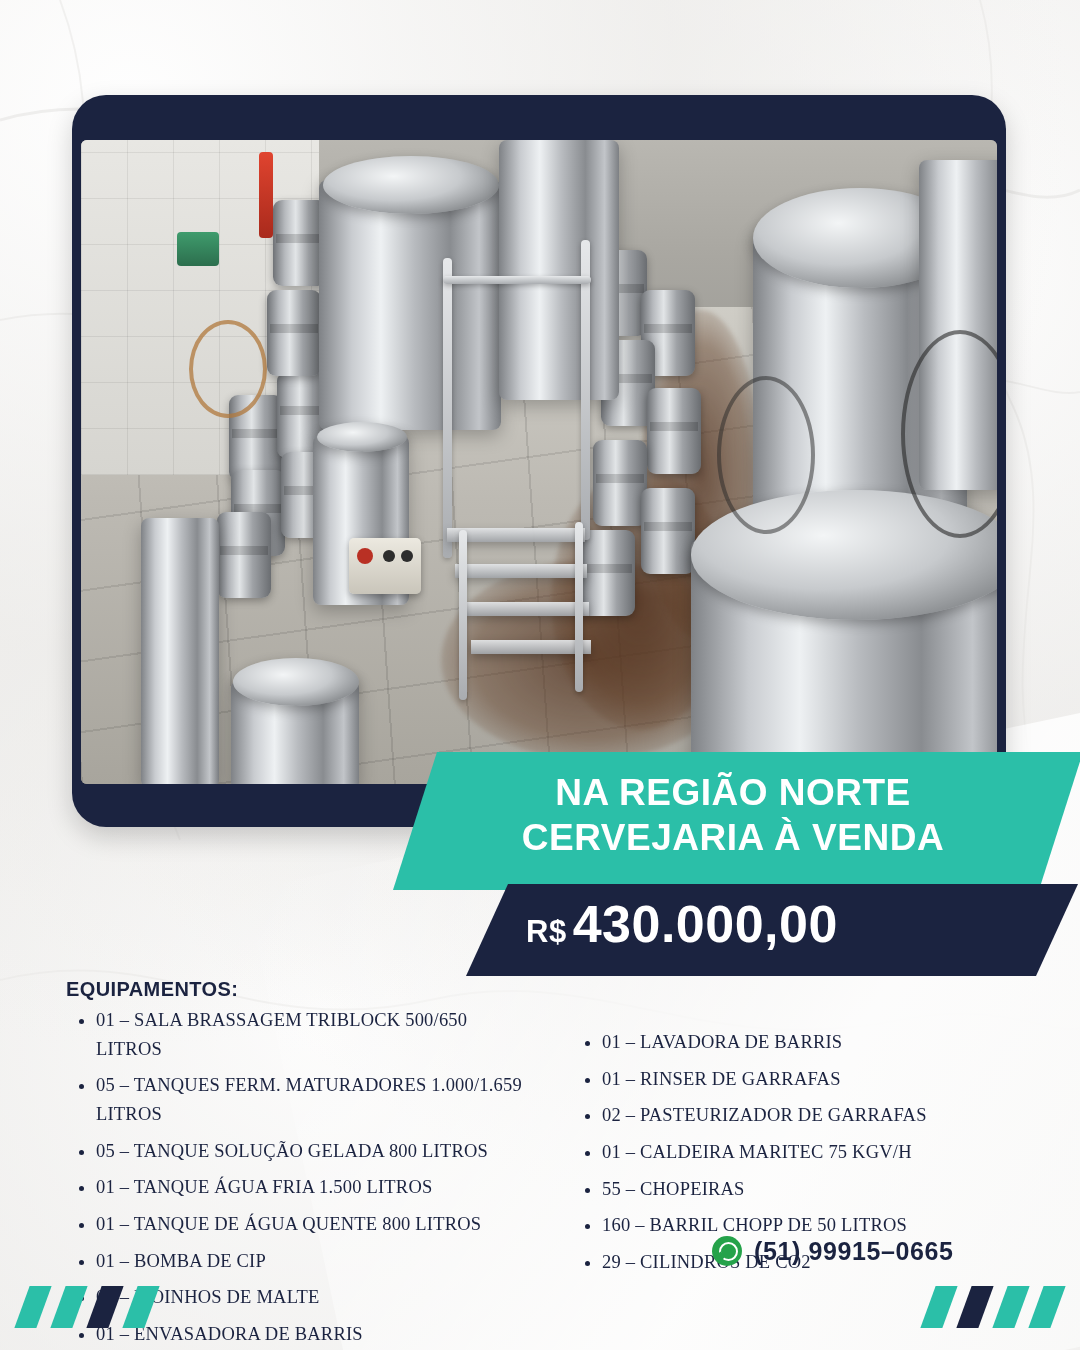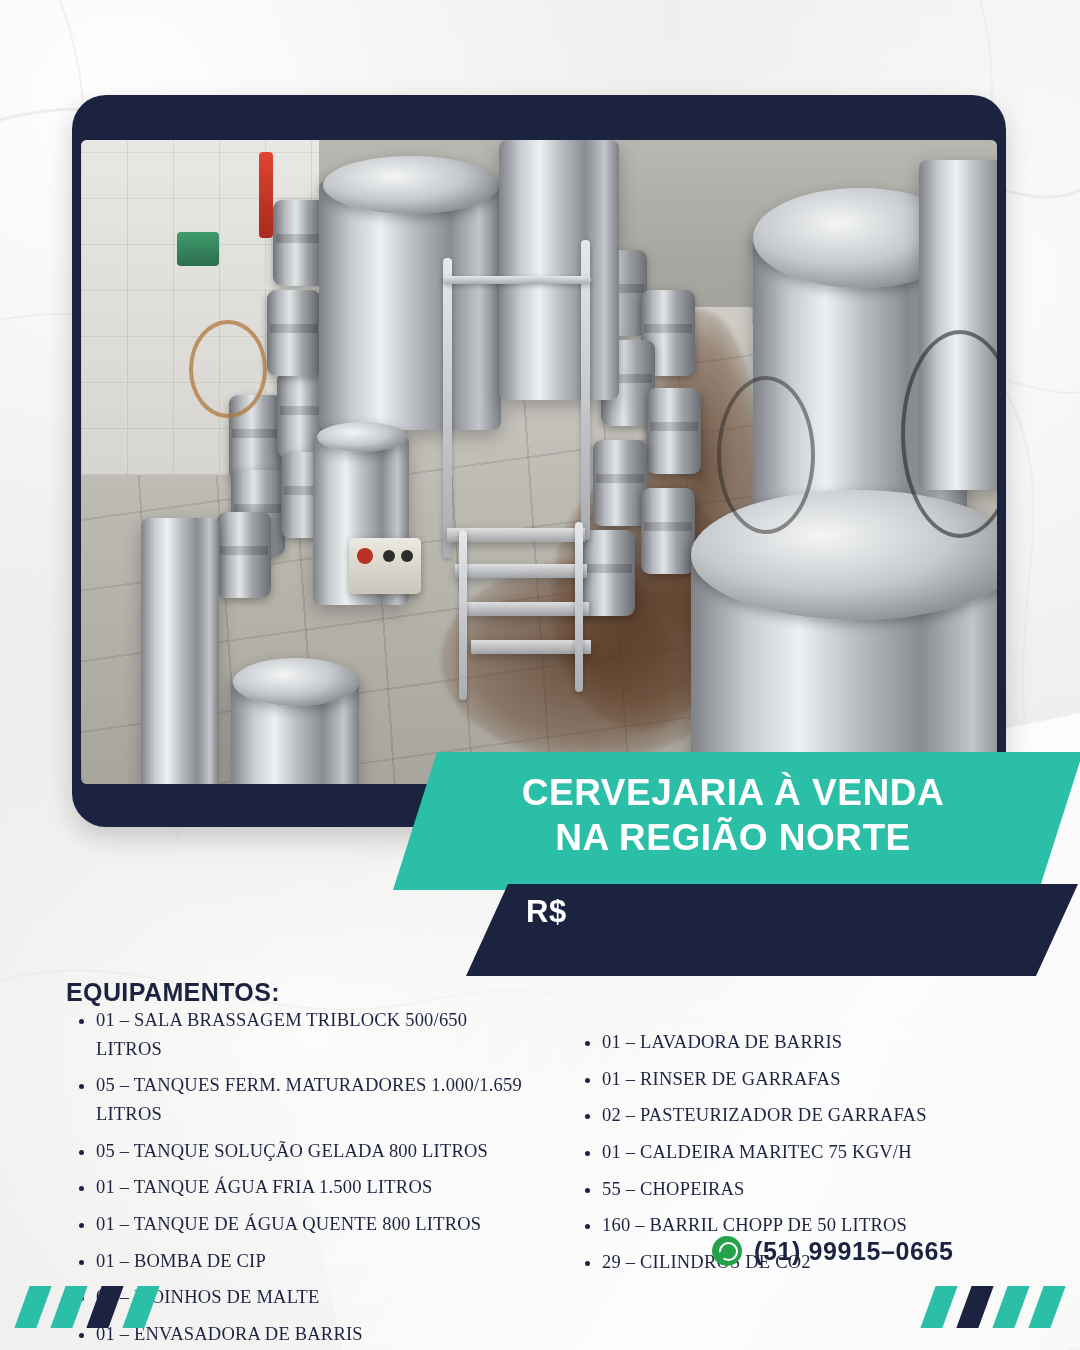--- a/index.html
+++ b/index.html
@@ -186,21 +186,21 @@
     gap: 6px;
   }
   .price-currency { font-size: 31px; letter-spacing: 0.5px; }
   .price-value { font-size: 52px; letter-spacing: 0.5px; }
 
   
   .equip-title {
     position: absolute;
     left: 66px;
     top: 978px;
-    font-size: 25px;
+    font-size: 20px;
     font-weight: bold;
     color: #1b2340;
     letter-spacing: 0.4px;
   }
   .col {
     position: absolute;
     color: #1b2340;
     font-size: 18.5px;
     line-height: 1.55;
   }
@@ -356,28 +356,29 @@
       <div style="position:absolute; left:178px; top:12px; width:14px; height:86px; background:linear-gradient(180deg,#e0442f,#a92a1c); border-radius:4px;"></div>
 
       <div style="position:absolute; left:96px; top:92px; width:42px; height:34px; background:linear-gradient(180deg,#3f9c6d,#2c6e4d); border-radius:4px;"></div>
 
     </div>
   </div>
 </div>
 
 <div class="headline-band">
   <div class="headline-text">
+    <div>NA REGIÃO NORTE</div>
     <div>CERVEJARIA À VENDA</div>
-    <div>NA REGIÃO NORTE</div>
   </div>
 </div>
 
 <div class="price-band">
   <div class="price-text">
     <span class="price-currency">R$</span>
+    <span class="price-value">430.000,00</span>
   </div>
 </div>
 
 <div class="equip-title">EQUIPAMENTOS:</div>
 
 <div class="col col-left">
   <ul>
     <li>01 – SALA BRASSAGEM TRIBLOCK 500/650 LITROS</li>
     <li>05 – TANQUES FERM. MATURADORES 1.000/1.659 LITROS</li>
     <li>05 – TANQUE SOLUÇÃO GELADA 800 LITROS</li>

